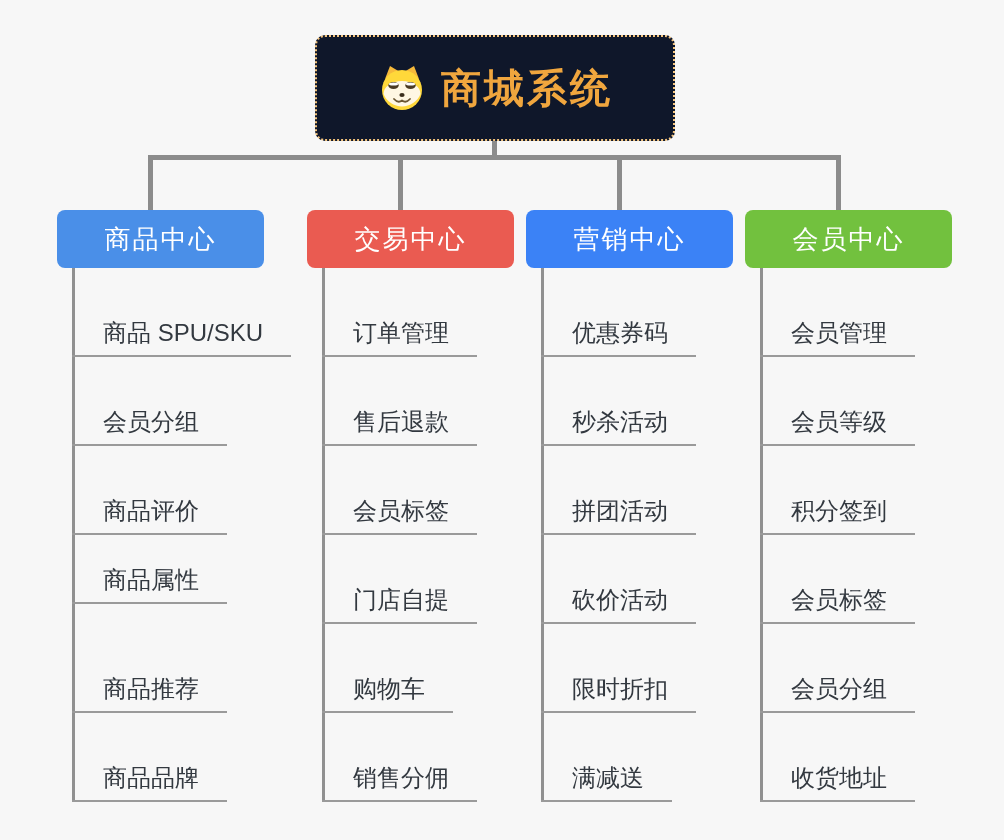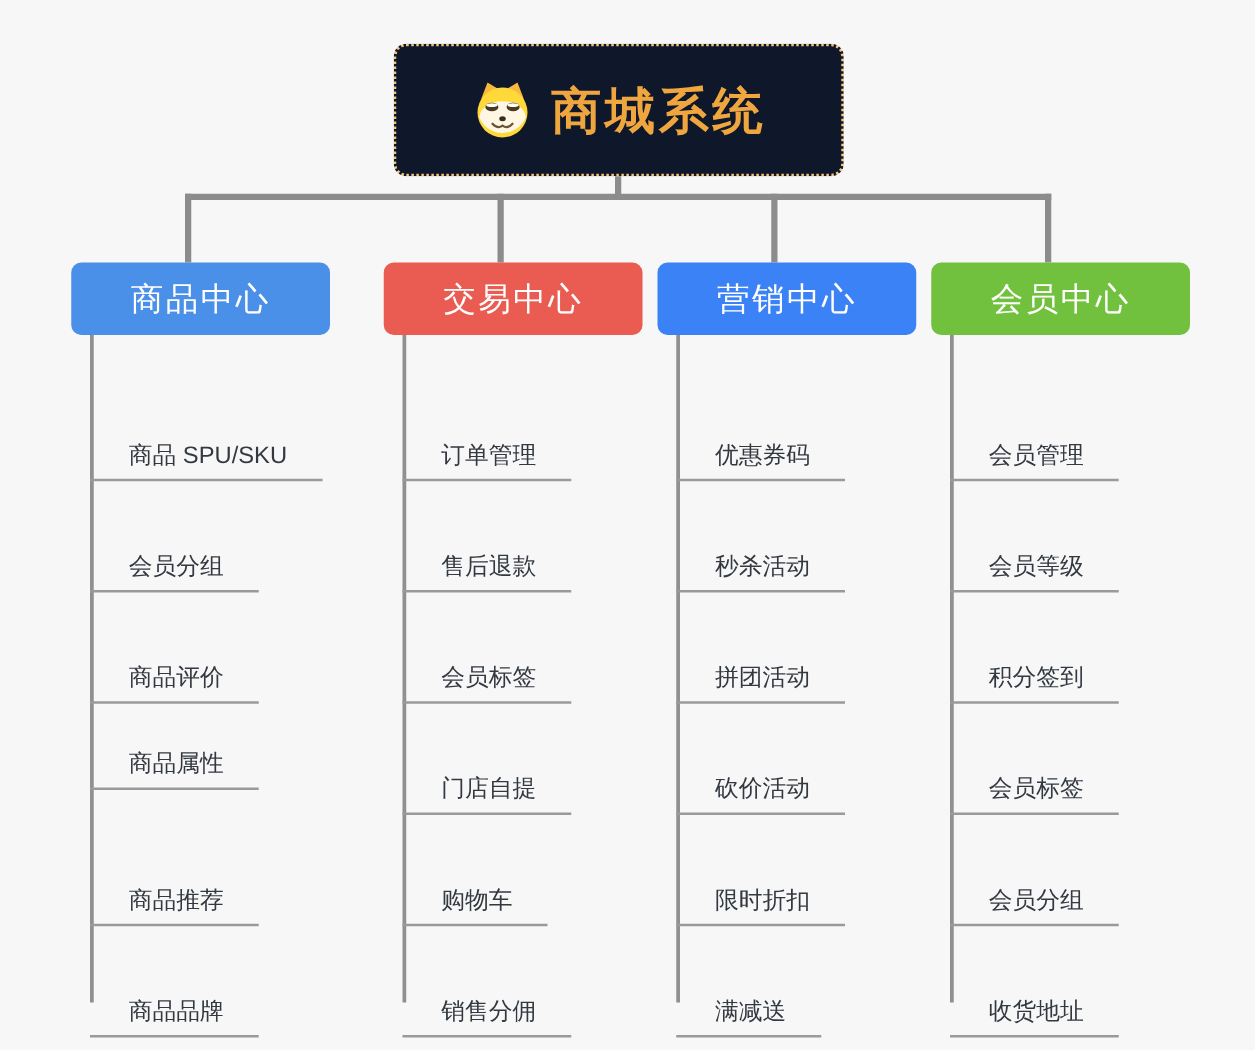--- a/index.html
+++ b/index.html
@@ -39,21 +39,21 @@
   .b0{left:57px;} .b1{left:307px;} .b2{left:526px;} .b3{745px;left:745px;}
   
   .spine{position:absolute;top:268px;width:3px;height:534px;background:#909090;}
   .s0{left:72px;} .s1{left:322px;} .s2{left:541px;} .s3{left:760px;}
   
   .leaf{
     position:absolute;height:42px;box-sizing:border-box;
     border-bottom:2px solid #9A9A9A;
     padding:0 28px 6px 31px;
     display:flex;align-items:flex-end;
-    font-size:19px;color:#333940;white-space:nowrap;margin-top:28px;
+    font-size:24px;color:#333940;white-space:nowrap;
   }
   .dog{width:50px;height:48px;flex:0 0 auto;}
 </style>
 </head>
 <body>
 
 <div class="stage">
 
   <div class="root-node" style="border-color: rgb(245, 197, 126);">
     <svg class="dog" viewBox="0 0 48 48" aria-hidden="true">

